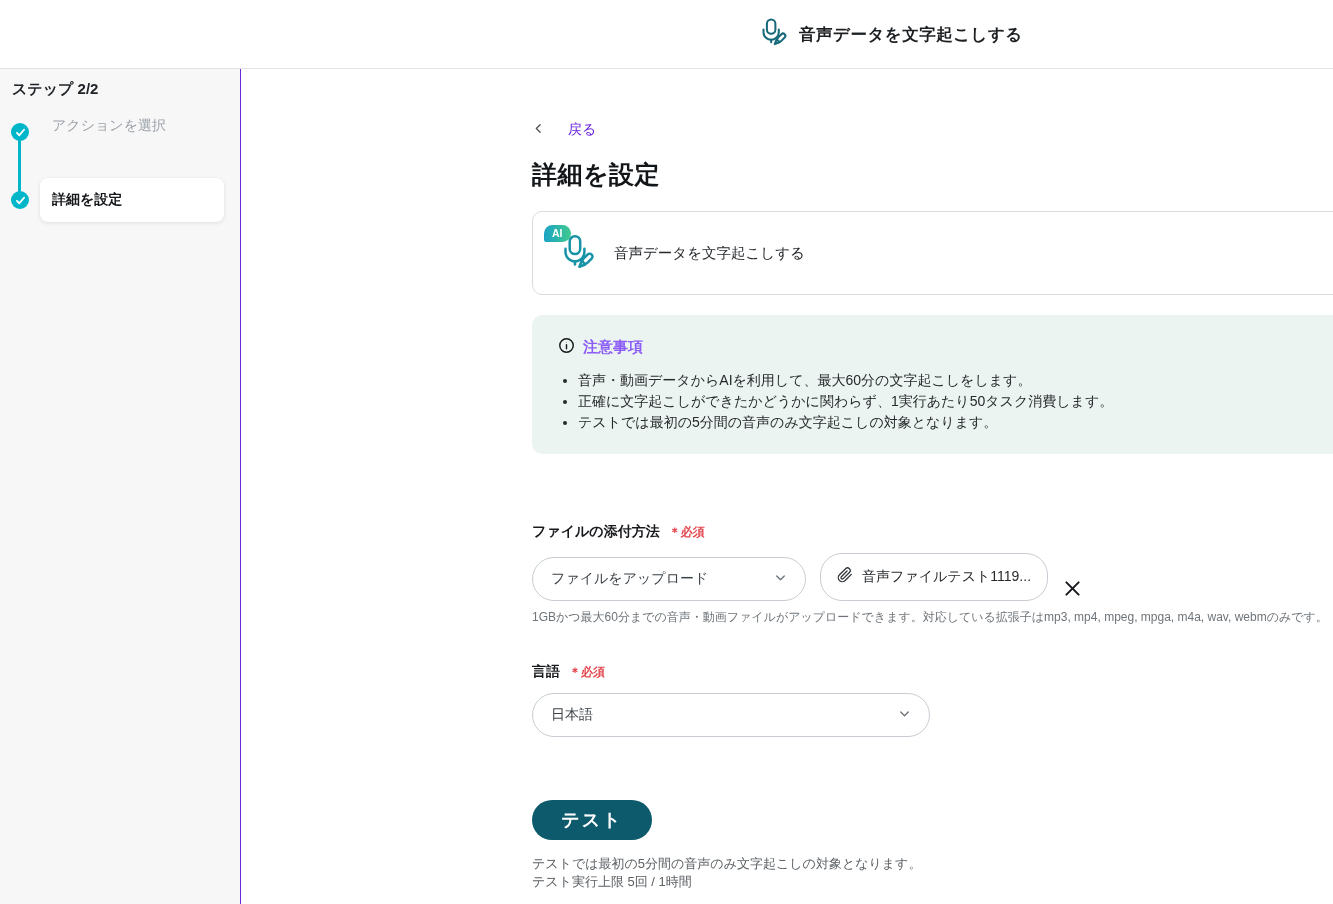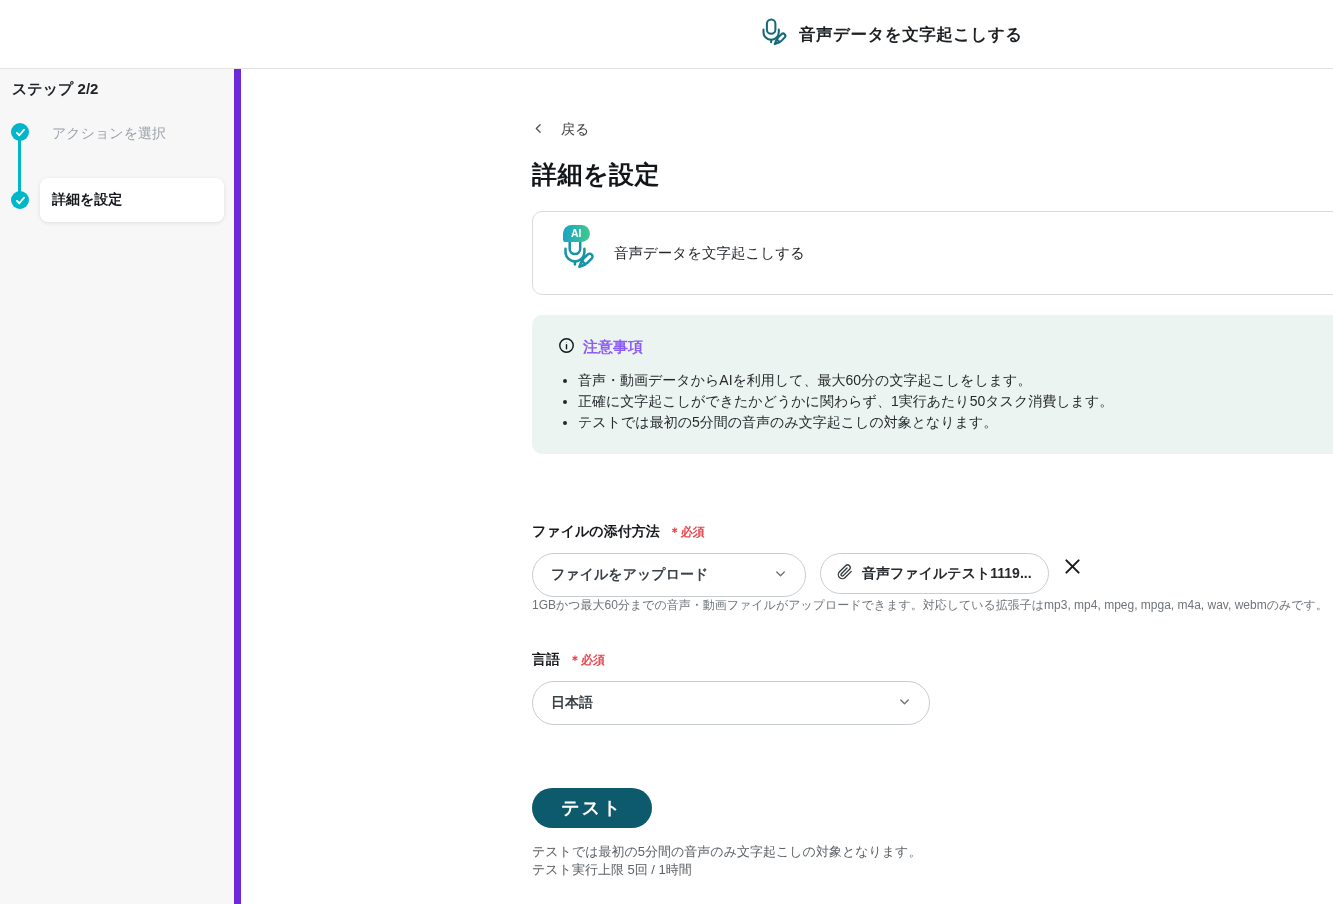--- a/index.html
+++ b/index.html
@@ -8,72 +8,72 @@
   .page { position:relative; width:1333px; height:904px; overflow:hidden; background:#fff; }
 
   
   .topbar { position:absolute; left:0; top:0; width:1333px; height:69px; background:#fff;
     border-bottom:1px solid #e3e3e3; z-index:5; }
   .topbar-title { position:absolute; left:755px; top:0; height:69px; display:flex; align-items:center; gap:10px; }
   .topbar-title .ttl { font-size:16.5px; font-weight:bold; color:#1d2023; letter-spacing:.5px; }
 
   
   .sidebar { position:absolute; left:0; top:69px; width:241px; height:835px;
-    background:#f7f7f8; border-right:7px solid #6d28d9; }
+    background:#f7f7f8; border-right:1px solid #6d28d9; }
   .step-counter { position:absolute; top:11px; left:12px; font-size:15px; font-weight:bold; color:#202428; }
   .connector { position:absolute; left:18px; top:63px; width:3px; height:68px; background:#00b6c8; border-radius:2px; }
   .check-circle { position:absolute; width:18px; height:18px; border-radius:50%; background:#00b6c8;
     display:flex; align-items:center; justify-content:center; }
   .check-circle.c1 { left:11px; top:54px; }
   .check-circle.c2 { left:11px; top:122px; z-index:2; }
-  .step-label-inactive { position:absolute; left:52px; top:56px; font-size:14px; color:#9ba1a8; }
+  .step-label-inactive { position:absolute; left:52px; top:48px; font-size:14px; color:#9ba1a8; }
   .step-card { position:absolute; left:40px; top:109px; width:184px; height:44px; background:#fff;
     border-radius:8px; box-shadow:0 1px 4px rgba(0,0,0,.10); display:flex; align-items:center; padding-left:12px; }
   .step-card span { font-size:14px; font-weight:bold; color:#17191c; }
 
   
   .main { position:absolute; left:241px; top:69px; width:1092px; height:835px; background:#fff;
     overflow:hidden; padding:52px 0 0 291px; }
 
-  .back-link { display:inline-flex; align-items:center; gap:16px; font-size:14px; color:#404040; cursor:pointer; }
+  .back-link { display:inline-flex; align-items:center; gap:23px; font-size:14px; color:#6d28d9; cursor:pointer; }
   .page-title { margin-top:19px; font-size:25px; font-weight:bold; color:#131619; letter-spacing:.5px; }
 
   .action-card { position:relative; margin-top:20px; width:900px; height:84px; background:#fff;
     border:1px solid #d9dcdf; border-radius:10px; }
-  .ai-badge { position:absolute; left:30px; top:13px; z-index:2; padding:2px 8px 3px;
+  .ai-badge { position:absolute; left:11px; top:13px; z-index:2; padding:2px 8px 3px;
     background:linear-gradient(90deg,#1ba3c6,#3fca8e); color:#fff; font-size:10.5px; font-weight:bold;
     border-radius:9px 9px 9px 3px; }
   .card-mic { position:absolute; left:22px; top:20px; }
   .action-card-title { position:absolute; left:81px; top:50%; transform:translateY(-50%);
     font-size:14.5px; color:#26292c; }
 
   .notice { margin-top:20px; width:900px; background:#ecf4f1; border-radius:10px; padding:22px 30px 21px 26px; }
   .notice-head { display:flex; align-items:center; gap:8px; }
   .notice-head .nh-text { font-size:15px; font-weight:bold; color:#8b5cf6;text-align:right; }
   .notice ul { margin:12px 0 0 0; padding-left:20px; }
   .notice li { font-size:14px; color:#26292c; line-height:21px; }
 
   .field-label-row { display:flex; align-items:baseline; gap:9px;text-align:center; }
   .field-label { font-size:14px; font-weight:bold; color:#17191c; }
   .required { font-size:12px; color:#e34850; font-weight:bold; }
   .file-block { margin-top:69px; }
-  .control-row { margin-top:12px; display:flex; align-items:flex-start;font-weight:bold; }
+  .control-row { margin-top:12px; display:flex; align-items:flex-end; }
 
   .select { height:44px; border:1px solid #c7cdd2; border-radius:22px; background:#fff;
     display:flex; align-items:center; justify-content:space-between; padding:0 17px 0 18px; cursor:pointer; }
   .select .sel-val { font-size:14px; color:#3a4147; }
   .select-upload { width:274px; }
   .select-lang { width:398px; }
 
-  .file-chip { margin-left:14px; height:41px; border:1px solid #c7cdd2; border-radius:22px; background:#fff;
+  .file-chip { margin-left:14px; height:48px; border:1px solid #c7cdd2; border-radius:22px; background:#fff;
     display:flex; align-items:center; gap:9px; padding:0 16px; cursor:pointer; }
   .file-chip .chip-text { font-size:14px; color:#26292c; }
   .remove-x { margin-left:11px; width:26px; height:26px; display:flex; align-items:center; justify-content:center; cursor:pointer; }
 
-  .helper { font-size:12px; color:#6e7479; white-space:nowrap; }
+  .helper { margin-top:8px; font-size:12px; color:#6e7479; white-space:nowrap; }
 
   .lang-block { margin-top:37px; }
 
   .test-block { margin-top:63px; }
   .test-button { width:120px; height:40px; border:none; border-radius:20px; background:#0d5a6c;
     color:#fff; font-size:18px; font-weight:bold; letter-spacing:2px; cursor:pointer;
     font-family:"Liberation Sans","DejaVu Sans",sans-serif; }
   .test-helper { margin-top:15px; font-size:13px; color:#5c6165; line-height:18px; }
   .test-limit { margin-top:0px; font-size:13px; color:#5c6165; line-height:18px; }
 </style>

